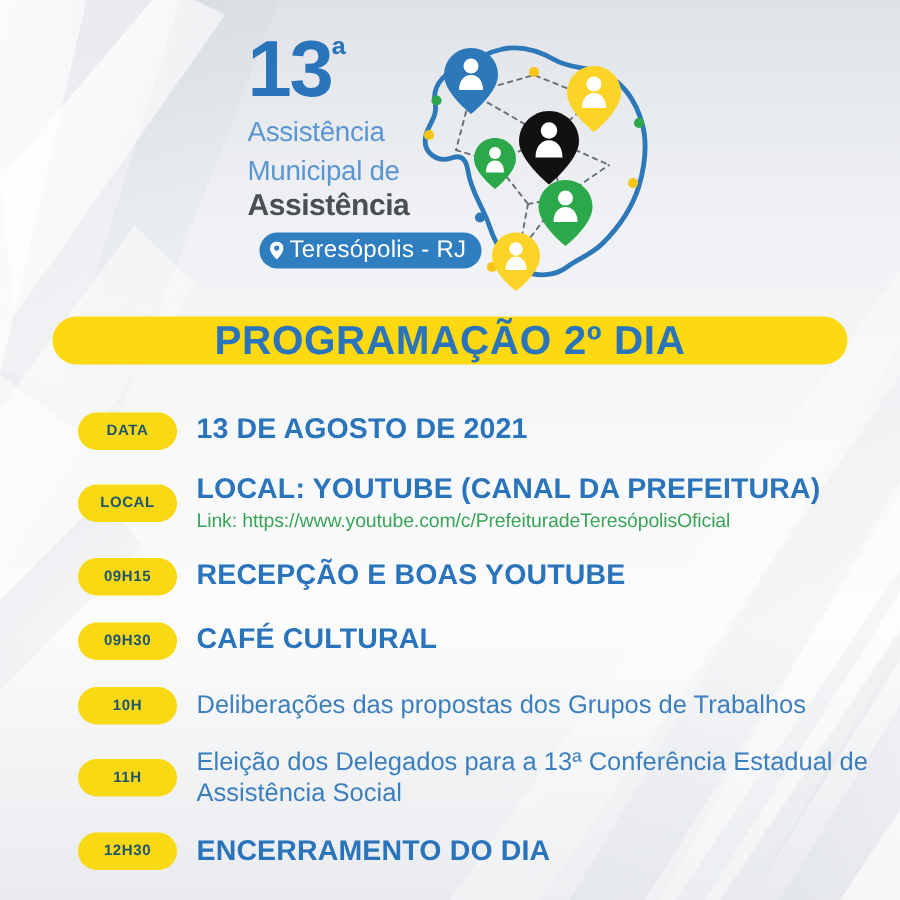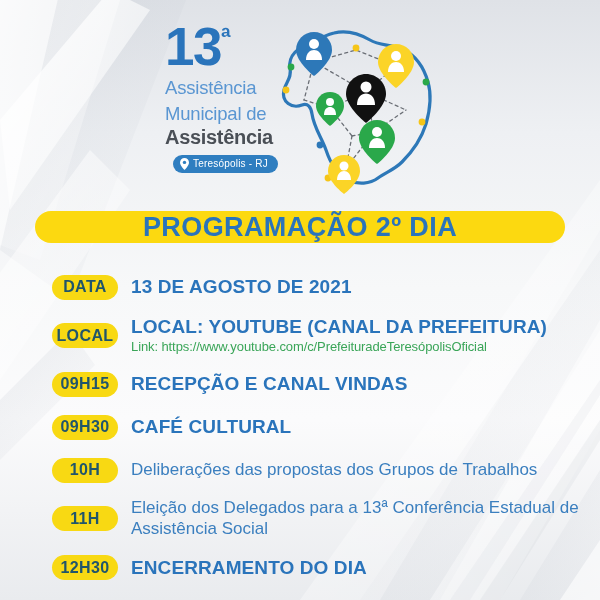--- a/index.html
+++ b/index.html
@@ -41,21 +41,21 @@
   }
   .assist{
     display:block; font-size:20px; font-weight:bold; color:#4a4f56;
     line-height:1.06; margin-top:3px; letter-spacing:-.3px;
   }
   .city-pill{
     display:inline-flex; align-items:center; gap:4px;
     margin-top:7px; margin-left:8px;
     background:#2f7ec0; color:#ffffff;
     border-radius:20px; padding:3px 10px 3px 7px;
-    font-size:10px; letter-spacing:.2px; white-space:nowrap;
+    font-size:16px; letter-spacing:.2px; white-space:nowrap;
   }
   .city-pill svg{ display:block; }
 
   .logo-art{ position:absolute; left:278px; top:10px; width:170px; height:185px; }
   .logo-art svg{ display:block; width:100%; height:100%; }
 
   
   .banner{
     position:absolute; left:35px; top:211px; width:530px; height:32px;
     background:#fcd910; border-radius:24px;
@@ -71,21 +71,21 @@
   .row{
     display:flex; align-items:center;
     min-height:30px; padding-left:52px; margin-bottom:13px;
   }
   .badge{
     flex:0 0 auto;
     width:66px; height:25px;
     background:#f8d913; color:#20556b;
     border-radius:14px;
     display:flex; align-items:center; justify-content:center;
-    font-size:16px; font-weight:bold; letter-spacing:.4px;
+    font-size:10px; font-weight:bold; letter-spacing:.4px;
   }
   .row-body{ margin-left:13px; }
   .r-main{
     color:#2a74bb; font-size:19px; font-weight:bold;
     letter-spacing:.1px; line-height:1.22;
   }
   .r-main.light{
     font-weight:normal; font-size:17px; color:#3b7fbf; letter-spacing:0;
   }
   .r-sub{
@@ -252,21 +252,21 @@
       <div class="row">
         <div class="badge">LOCAL</div>
         <div class="row-body">
           <div class="r-main">LOCAL: YOUTUBE (CANAL DA PREFEITURA)</div>
           <div class="r-sub">Link: https://www.youtube.com/c/PrefeituradeTeresópolisOficial</div>
         </div>
       </div>
       <div class="row">
         <div class="badge">09H15</div>
         <div class="row-body">
-          <div class="r-main">RECEPÇÃO E CANAL VINDAS</div>
+          <div class="r-main">RECEPÇÃO E BOAS YOUTUBE</div>
         </div>
       </div>
       <div class="row">
         <div class="badge">09H30</div>
         <div class="row-body">
           <div class="r-main">CAFÉ CULTURAL</div>
         </div>
       </div>
       <div class="row">
         <div class="badge">10H</div>

